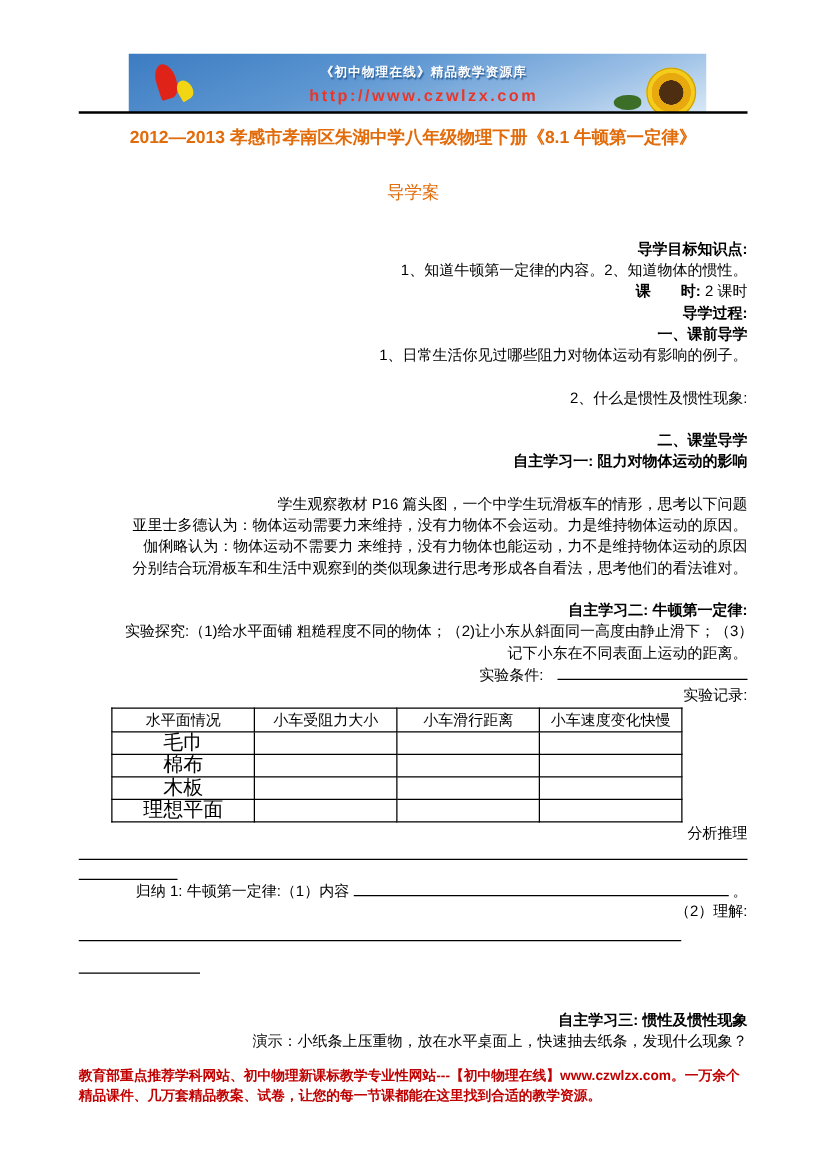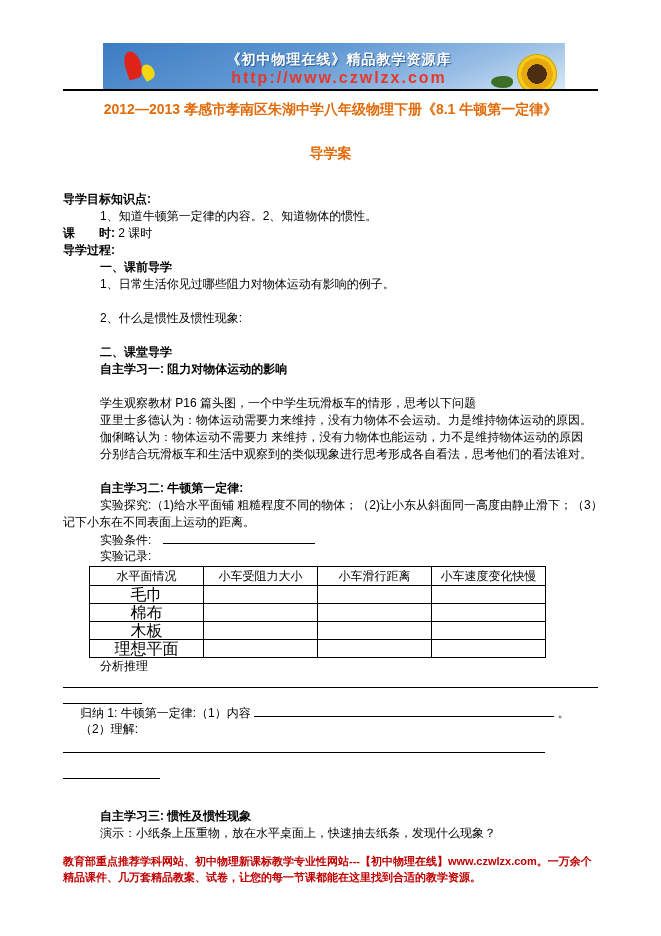--- a/index.html
+++ b/index.html
@@ -9,40 +9,40 @@
   
   .banner{position:absolute;left:103px;top:43px;width:462px;height:47px;
           background:linear-gradient(160deg,#3c7cc2 0%,#5e97d2 40%,#9cc0e6 75%,#d8e8f6 100%);
           overflow:hidden;}
   .logo{position:absolute;left:22px;top:8px;width:40px;height:34px;}
   .logo .red{position:absolute;left:0;top:0;width:16px;height:28px;background:#e02318;
              border-radius:60% 60% 55% 10%;transform:rotate(-18deg);}
   .logo .yellow{position:absolute;left:17px;top:13px;width:12px;height:16px;background:#f2d513;
              border-radius:60% 60% 55% 10%;transform:rotate(-30deg);}
   .banner-title{position:absolute;left:70px;right:60px;top:8px;text-align:center;
-                color:#ffffff;font-weight:bold;font-size:14px;letter-spacing:1px;
+                color:#ffffff;font-weight:bold;font-size:10px;letter-spacing:1px;
                 text-shadow:1px 1px 1px #2a5c94;white-space:nowrap;}
   .banner-url{position:absolute;left:70px;right:60px;top:26px;text-align:center;
-              color:#e8372a;font-weight:bold;font-size:16px;letter-spacing:2px;white-space:nowrap;}
+              color:#e8372a;font-weight:bold;font-size:13px;letter-spacing:2px;white-space:nowrap;}
   .leaves{position:absolute;right:52px;bottom:2px;width:22px;height:12px;background:#3c6e28;
           border-radius:50% 40% 45% 50%;}
   .sunflower{position:absolute;right:8px;bottom:-4px;width:40px;height:40px;border-radius:50%;
              background:radial-gradient(circle at 50% 50%, #4d2e10 0 34%, #e8a90f 35% 55%, #f5cb1c 56% 100%);
              box-shadow:0 0 0 1px #caa20c inset;}
   .banner-rule{position:absolute;left:63px;width:535px;top:89px;height:2px;background:#000;}
 
   
   .doc-title{position:absolute;left:0;top:101px;width:100%;text-align:center;
              color:#e26b0a;font-weight:bold;font-size:14px;white-space:nowrap;}
   .doc-title2{position:absolute;left:0;top:145px;width:100%;text-align:center;
-              color:#e26b0a;font-weight:bold;font-size:14px;}
+              color:#e26b0a;font-weight:normal;font-size:14px;}
 
   
   .body{position:absolute;left:63px;top:191px;width:535px;font-size:12px;line-height:17px;}
-  .line{height:17px;white-space:nowrap;}
+  .line{height:17px;white-space:nowrap;text-align:right;}
   .b{font-weight:bold;}
   .ind{padding-left:37px;}
   .ind2{padding-left:17px;}
   .mt17{margin-top:17px;}
   .mt29{margin-top:29px;}
   .u{display:inline-block;border-bottom:1px solid #000;height:12px;vertical-align:baseline;}
   .rule-line{border-bottom:1.5px solid #000;}
 
   table.exp{border-collapse:collapse;margin-left:40px;width:457px;margin-top:1px;
             table-layout:fixed;}

